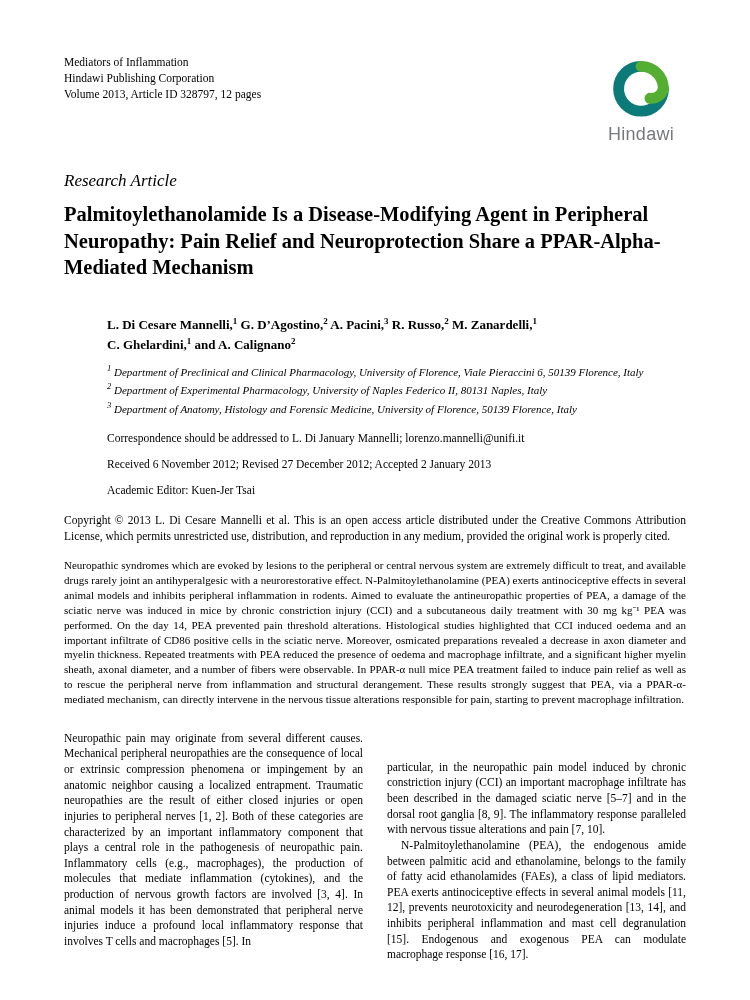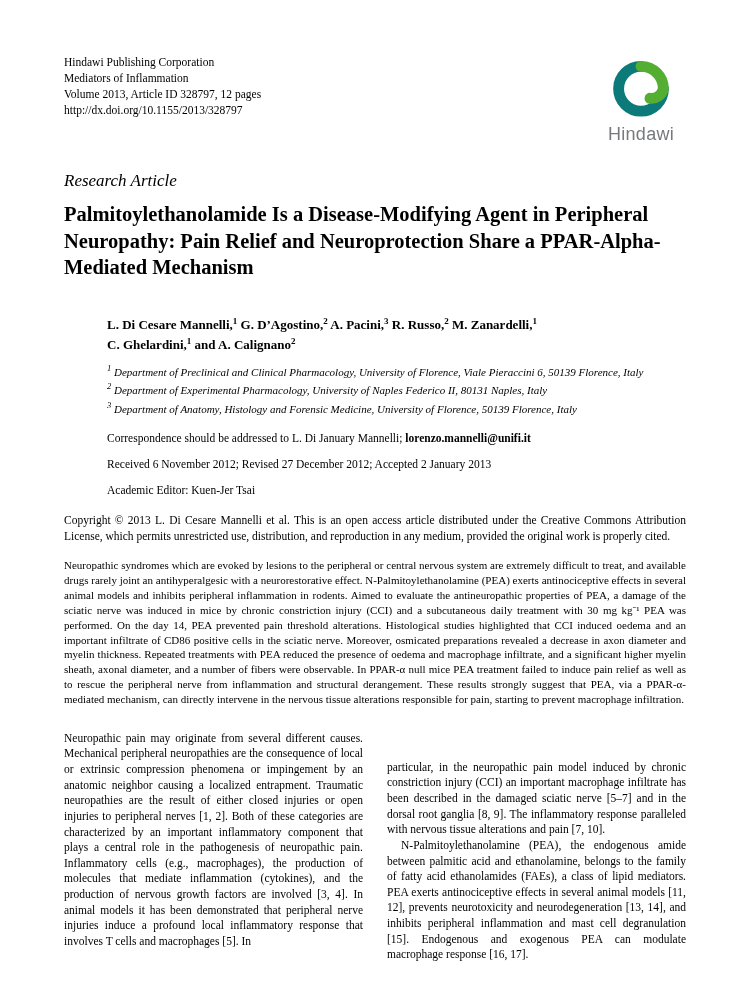--- a/index.html
+++ b/index.html
@@ -22,44 +22,43 @@
   .title { font-weight:bold; font-size:20.5px; line-height:1.3; margin-top:10px; width:610px; }
 
   
   .byline-block { margin-left:43px; margin-top:34px; }
   .authors { font-weight:bold; font-size:13px; line-height:1.5; }
   .authors sup { font-size:9px; }
   .affils { margin-top:7px; }
   .affil { font-style:italic; font-size:11px; line-height:1.55; }
   .affil sup { font-size:8.5px; }
   .meta-line { font-size:11.5px; margin-top:14px; }
-  .email { color:#000;font-weight:bold; }
+  .email { color:#000; }
 
   
   .copyright { margin-top:17px; font-size:11.5px; line-height:1.38; text-align:justify; }
   .abstract  { margin-top:14px; font-size:11px; line-height:1.35; text-align:justify; }
 
   
   .columns { display:flex; gap:24px; margin-top:24px; }
   .col { width:299px; font-size:11.5px; line-height:1.36; text-align:justify; }
   .col h2 { font-size:13px; font-weight:bold; margin-bottom:13px; }
   .col.right { padding-top:29px; }
   .col p.indent { text-indent:14px; }
 </style>
 </head>
 <body>
 
 <div class="page">
 
   <div class="masthead">
     <div class="pub-info">
+      <div>Mediators of Inflammation</div>
       <div>Hindawi Publishing Corporation</div>
-      <div>Mediators of Inflammation</div>
       <div>Volume 2013, Article ID 328797, 12 pages</div>
-      <div>http://dx.doi.org/10.1155/2013/328797</div>
     </div>
     <div class="logo-wrap">
       <span>
         <svg viewBox="0 0 100 100" width="72" height="64" aria-hidden="true">
           <path d="M50 13 A35 35 0 1 0 85 48" fill="none" stroke="#0d7a7a" stroke-width="17" stroke-linecap="round"></path>
           <path d="M50 13 A35 35 0 0 1 85 48 A19 19 0 0 1 64 63" fill="none" stroke="#54ae32" stroke-width="17" stroke-linecap="round"></path>
         </svg>
       </span>
       <div class="logo-word">Hindawi</div>
     </div>

